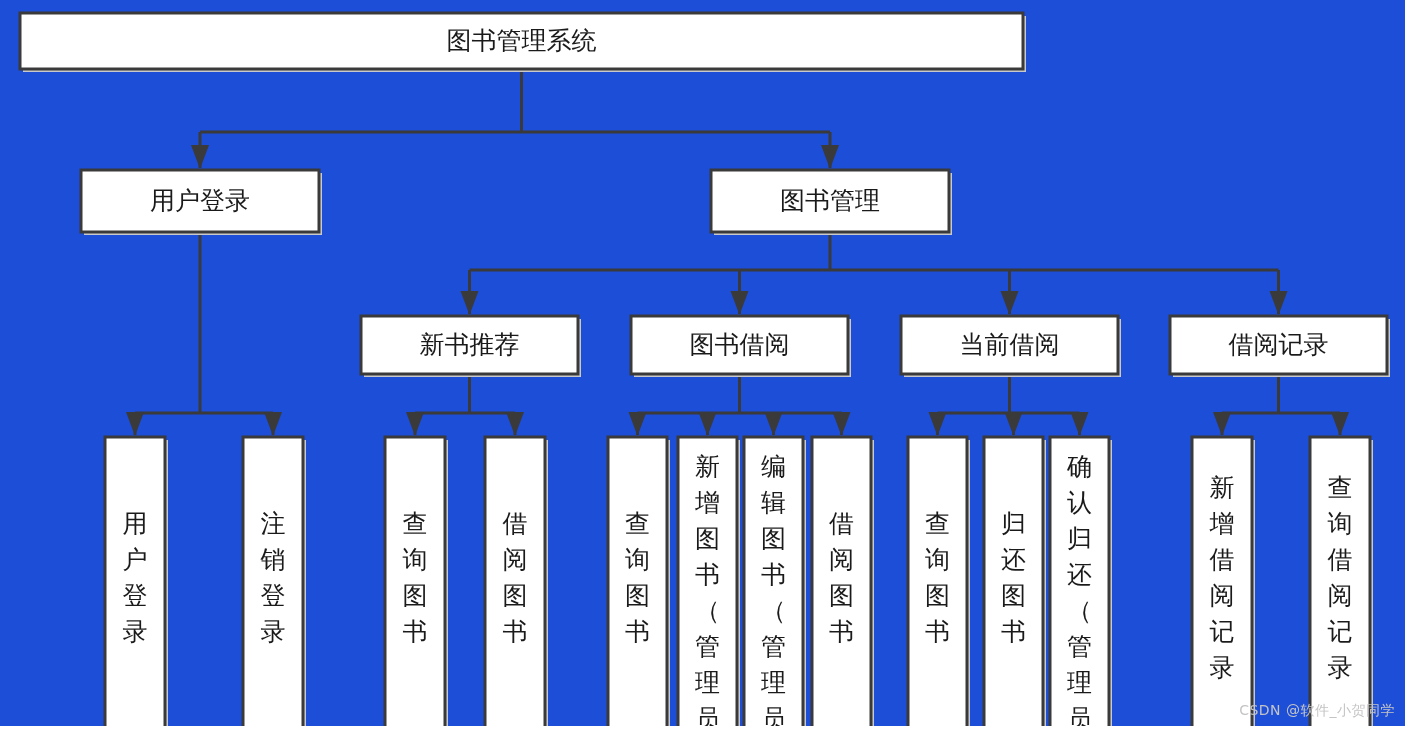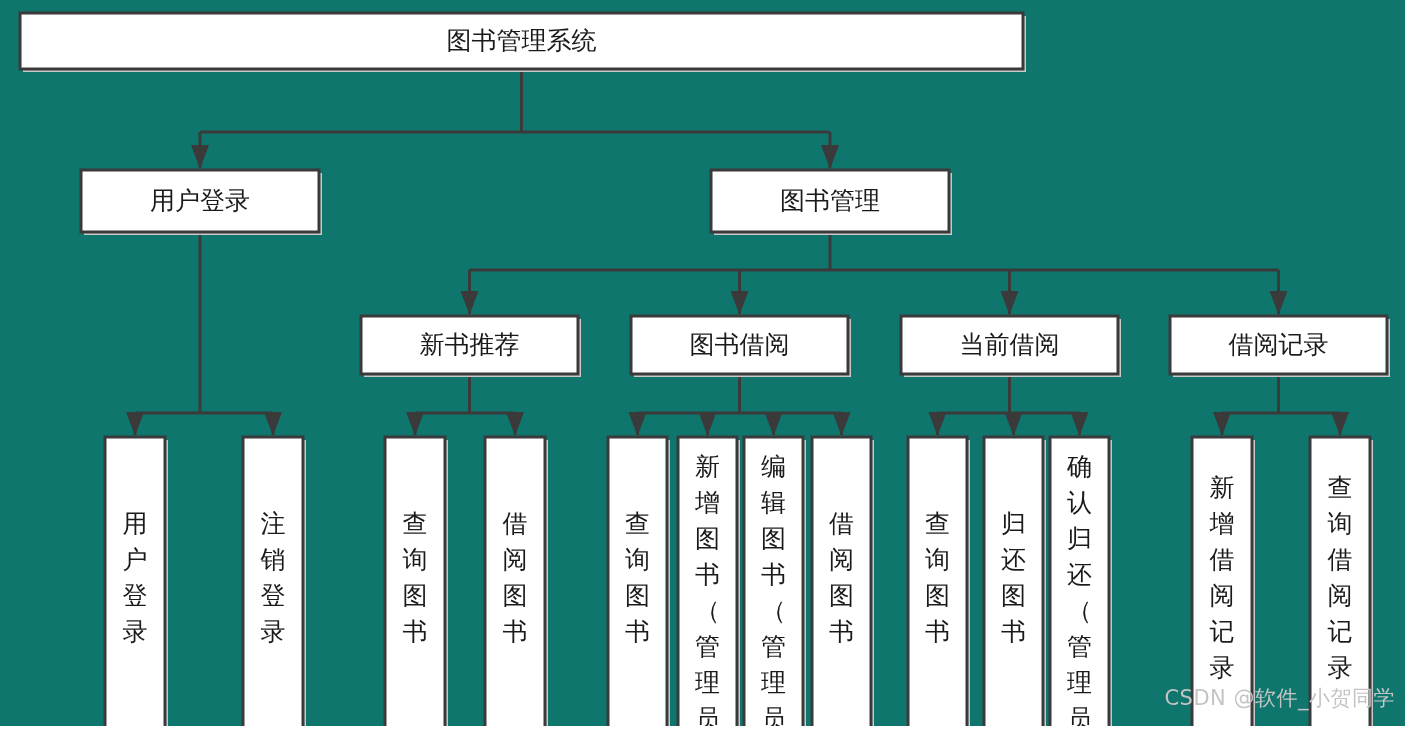--- a/index.html
+++ b/index.html
@@ -8,21 +8,21 @@
     padding: 0;
     background: #ffffff;
   }
   body {
     font-family: "DejaVu Sans", "Liberation Sans", sans-serif;
   }
   #diagram-root {
     position: relative;
     width: 1405px;
     height: 726px;
-    background: #0f766e;
+    background: #1d4ed8;
     overflow: hidden;
   }
   svg#flow {
     position: absolute;
     left: 0;
     top: 0;
     width: 1405px;
     height: 747px;
     display: block;
   }
@@ -54,23 +54,23 @@
   }
   .node-label-v {
     fill: #1a1a1a;
     font-family: "DejaVu Sans", "Liberation Sans", sans-serif;
     font-size: 25px;
     text-anchor: middle;
   }
   .watermark {
     position: absolute;
     right: 10px;
-    bottom: 14px;
-    font-family: "DejaVu Sans", "Liberation Sans", sans-serif;
-    font-size: 21px;
+    bottom: 6px;
+    font-family: "DejaVu Sans", "Liberation Sans", sans-serif;
+    font-size: 14px;
     color: #c4c4c4;
     letter-spacing: 0.5px;
     white-space: nowrap;
     user-select: none;
   }
 </style>
 </head>
 <body>
 
 <div id="diagram-root">

